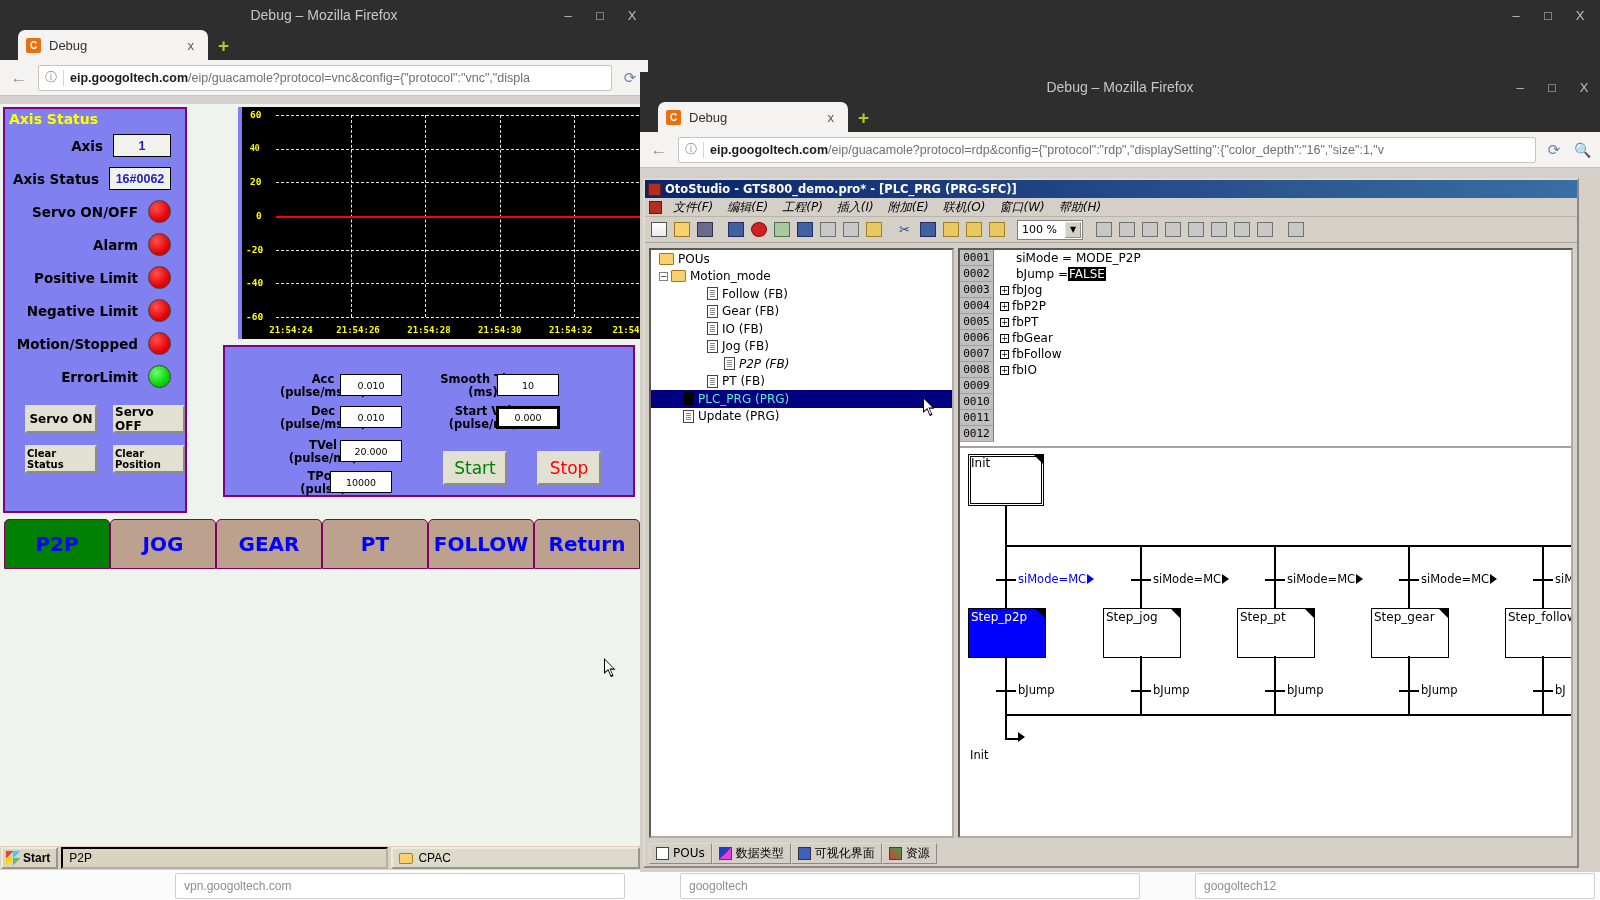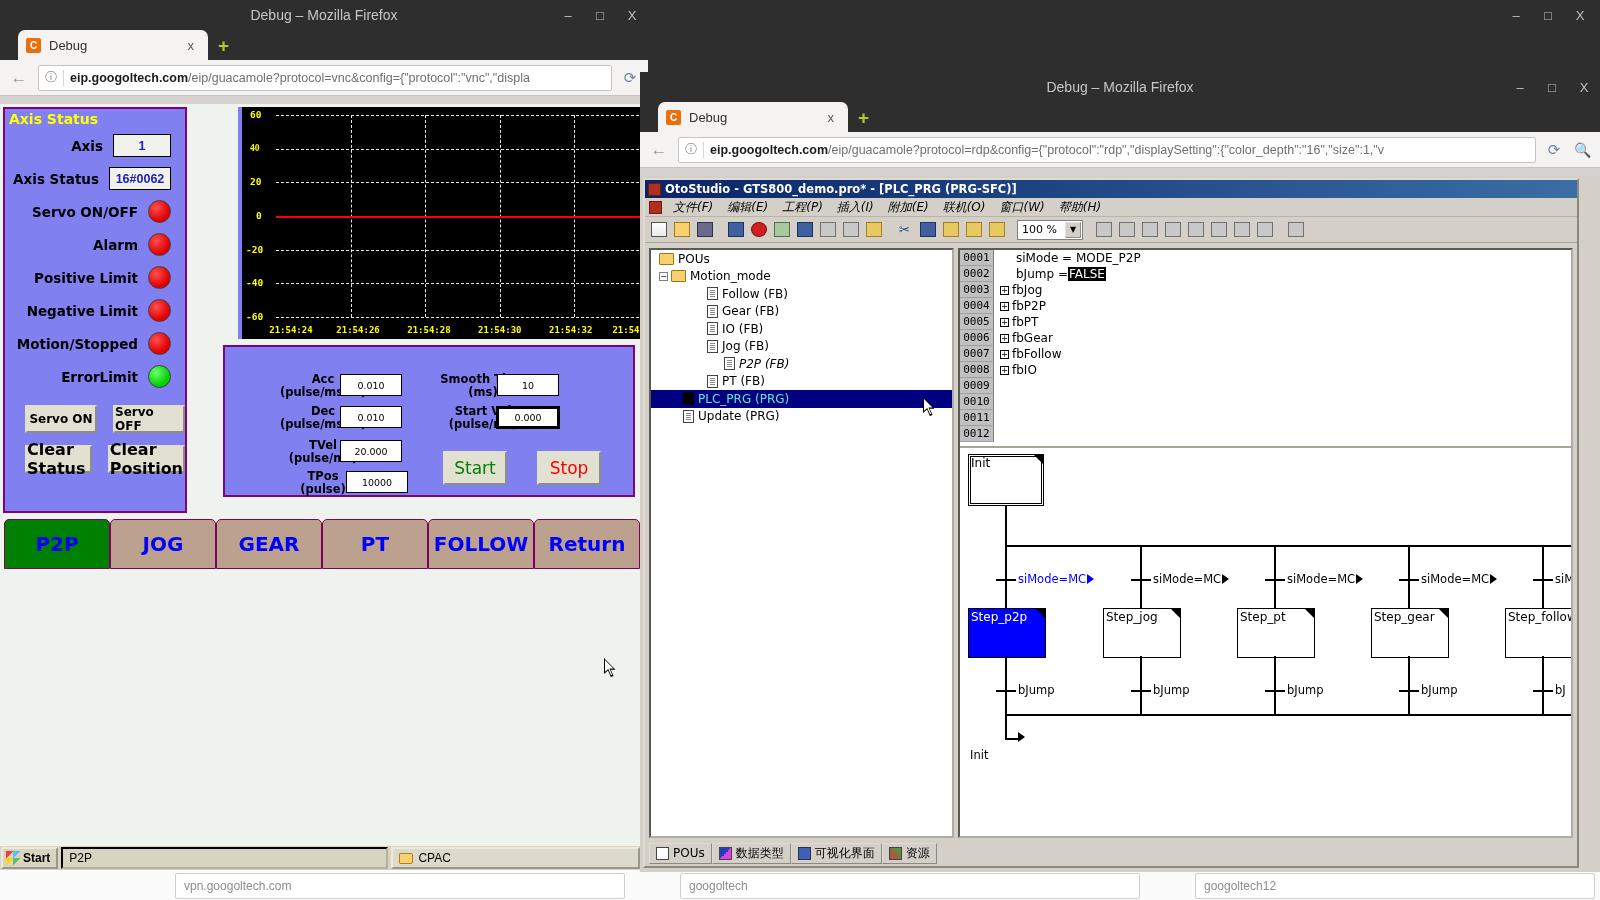--- a/index.html
+++ b/index.html
@@ -97,21 +97,21 @@
   .led-green { background:radial-gradient(circle at 35% 32%, #6dff6d, #00d000 65%); }
   .btn-3d {
     background:#e2e0d0; border:2px outset #e2e0d0;
     font-size:12px; font-weight:bold; color:#000;
     display:flex; align-items:center; justify-content:center;
     font-family:"DejaVu Sans", sans-serif;
   }
   .servo-btns { display:flex; gap:16px; padding:12px 0 0 20px; }
   .servo-btns .btn-3d { width:78px; height:28px; }
   .clear-btns { display:flex; gap:16px; padding:12px 0 0 20px; }
-  .clear-btns .btn-3d { width:78px; height:28px; font-size:16px; }
+  .clear-btns .btn-3d { width:78px; height:28px; font-size:10px; }
 
   
   #chart-panel {
     position:absolute; left:238px; top:3px; width:415px; height:232px;
     background:#000; border-left:4px solid #8080f0;
   }
   .chart-ytick {
     position:absolute; color:#ffff00; font-size:9.5px; font-weight:bold;
     font-family:"DejaVu Sans Mono", monospace; right:calc(100% + 0px);
   }
@@ -429,21 +429,21 @@
       <span class="pfield-lbl" style="left:44px;  top:92px; width:108px;">
         <span>TVel</span><br>
         <span>(pulse/ms)</span>
       </span>
       <span class="pfield-box" style="left:115px; top:93px; width:62px; height:22px;">20.000</span>
 
       <span class="pfield-lbl" style="left:44px;  top:123px; width:108px;">
         <span>TPos</span><br>
         <span>(pulse)</span>
       </span>
-      <span class="pfield-box" style="left:121px; top:124px; width:62px; height:22px;">10000</span>
+      <span class="pfield-box" style="left:105px; top:124px; width:62px; height:22px;">10000</span>
 
       <span class="pfield-lbl" style="left:198px; top:26px; width:120px;">
         <span>Smooth Time</span><br>
         <span>(ms)</span>
       </span>
       <span class="pfield-box" style="left:272px; top:27px; width:62px; height:22px;">10</span>
 
       <span class="pfield-lbl" style="left:198px; top:58px; width:120px;">
         <span>Start Vel</span><br>
         <span>(pulse/ms)</span>

